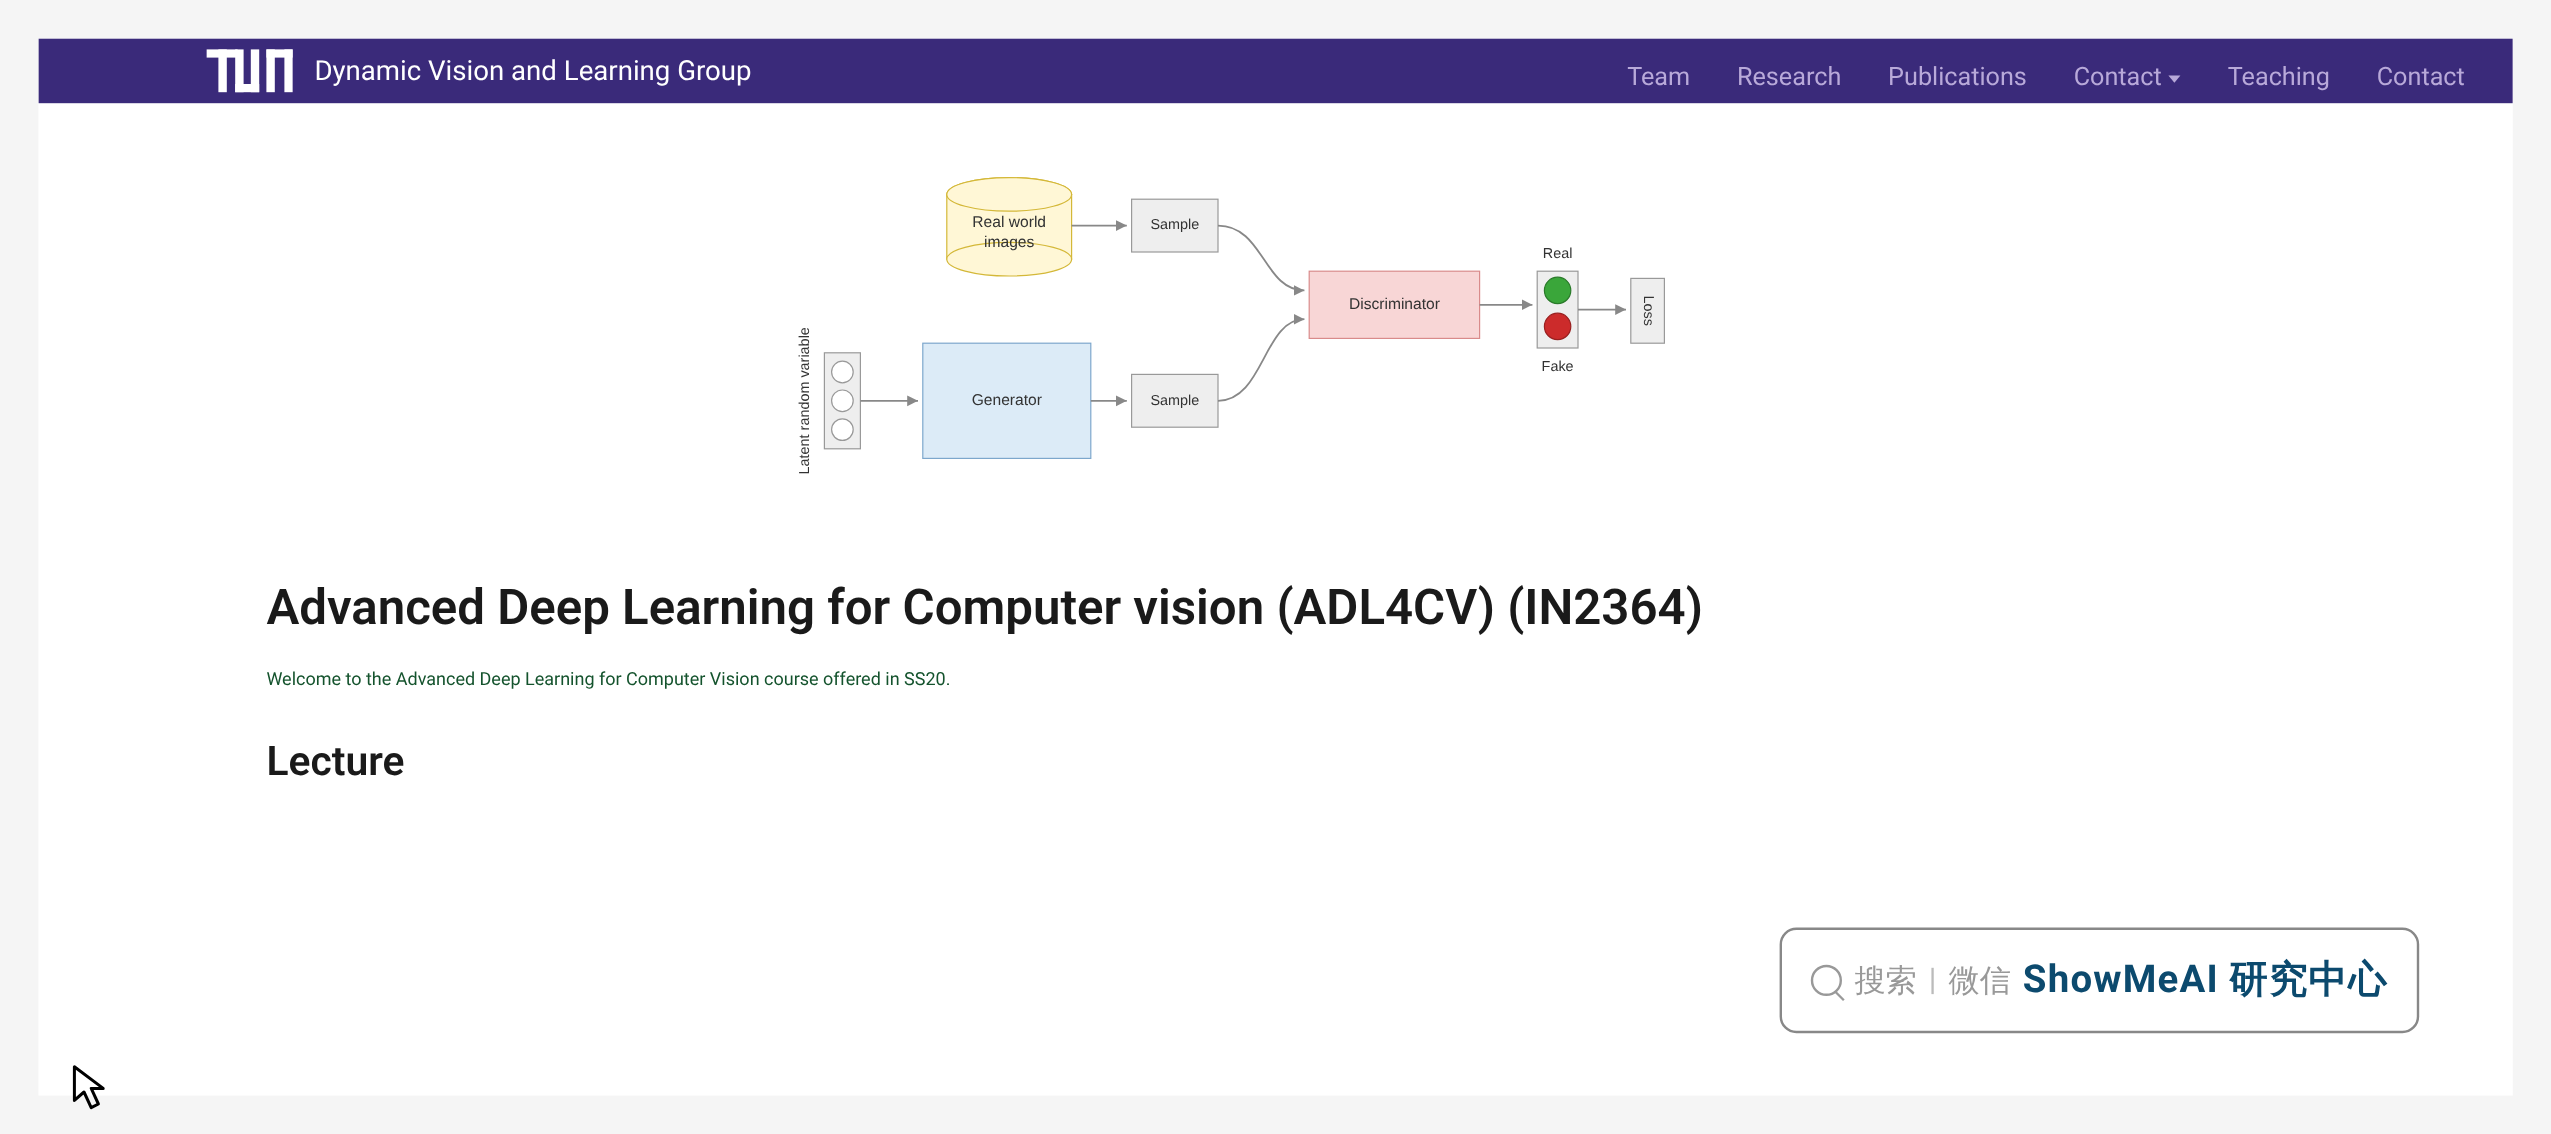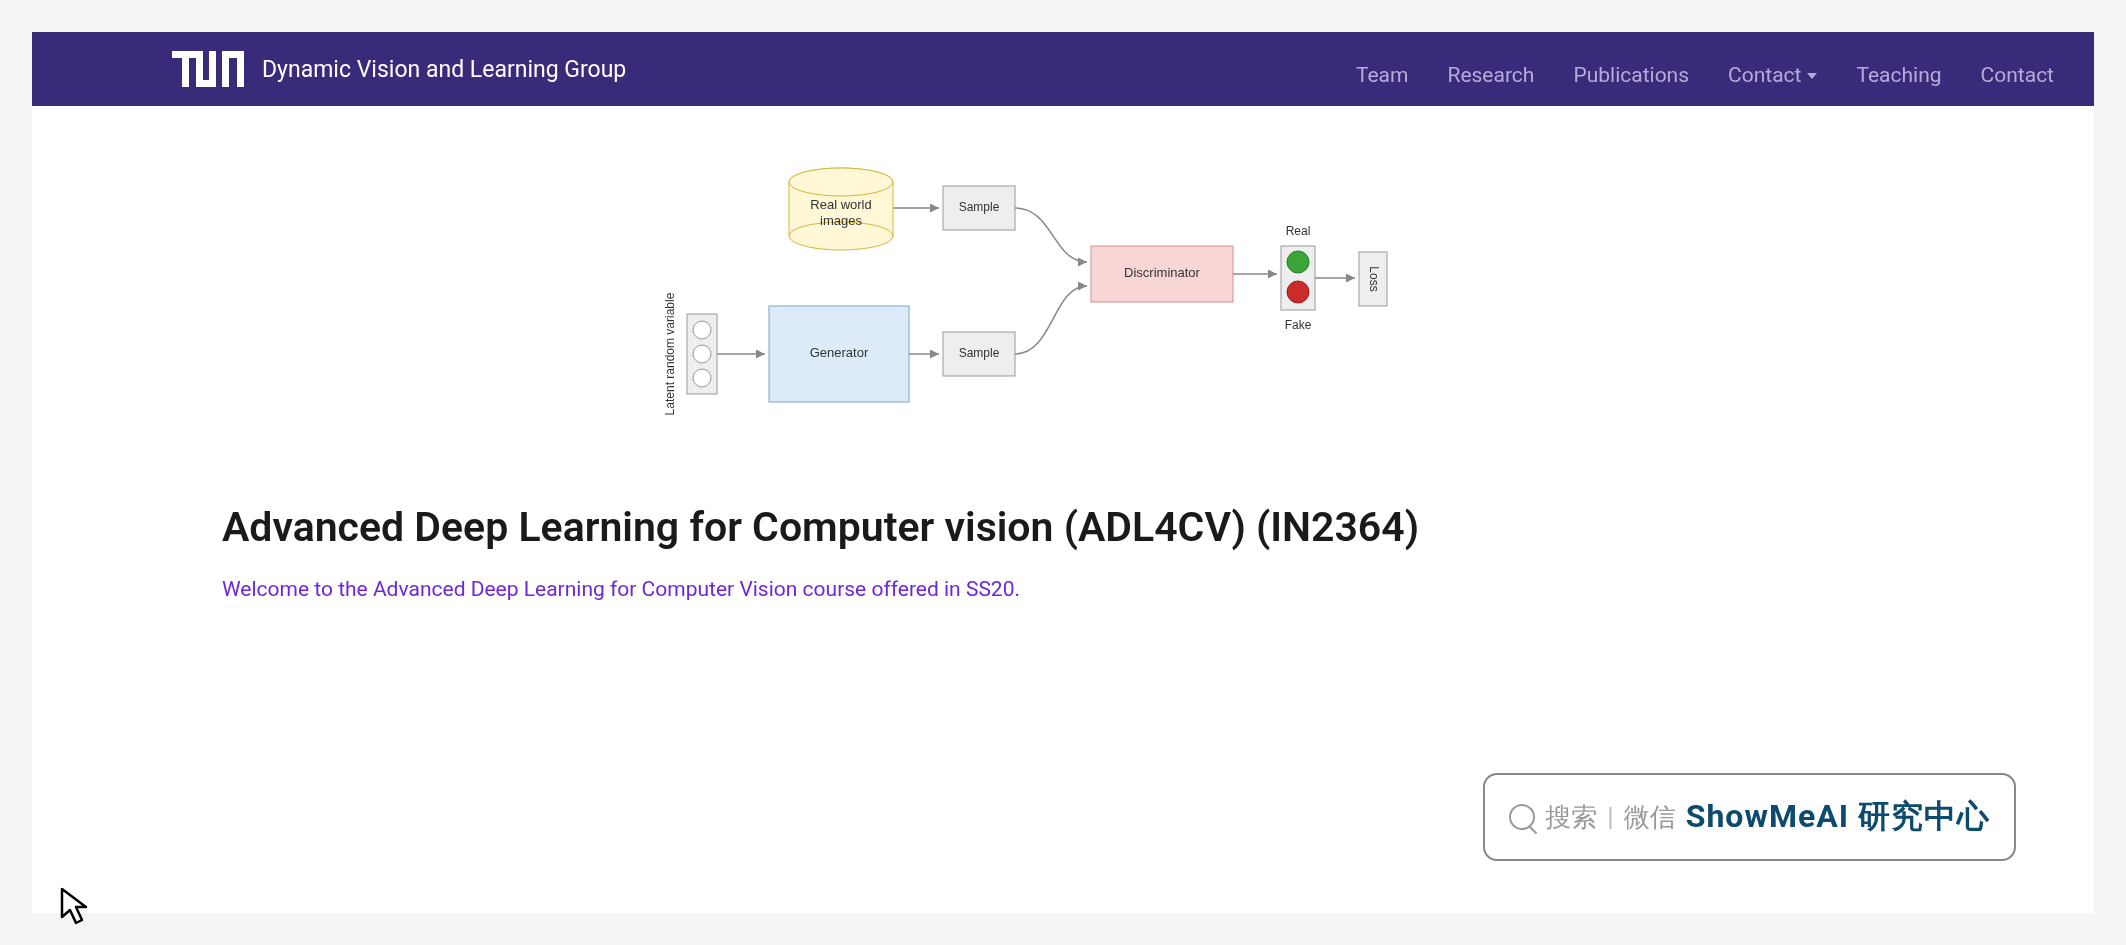--- a/index.html
+++ b/index.html
@@ -13,21 +13,21 @@
   }
   .page-wrap {
     background: #fff;
     margin: 32px;
     height: calc(100% - 64px);
     position: relative;
     overflow: hidden;
   }
   .navbar {
     background: #3a2a7a;
-    height: 74px;
+    height: 54px;
     display: flex;
     padding: 0 40px 0 140px;
     justify-content: space-between;
   }
   .navbar-left {
     display: flex;
     align-items: center;
     gap: 18px;
   }
   .logo {
@@ -71,22 +71,22 @@
     margin-bottom: 48px;
   }
   .title {
     font-size: 41px;
     font-weight: 600;
     color: #1a1a1a;
     line-height: 1.25;
     margin-bottom: 24px;
   }
   .subtitle {
-    font-size: 21px;
-    color: #6d28d9;
+    font-size: 15px;
+    color: #14532d;
     font-weight: 400;
     margin-bottom: 40px;
   }
   .section-heading {
     font-size: 34px;
     font-weight: 600;
     color: #1a1a1a;
   }
   .watermark-bar {
     position: absolute;
@@ -235,20 +235,21 @@
         <line x1="256" y1="200" x2="286" y2="200" class="arrow" marker-end="url(#arr)"></line>
         <path d="M362,54 C400,54 400,108 434,108" class="arrow" marker-end="url(#arr)"></path>
         <path d="M362,200 C400,200 400,132 434,132" class="arrow" marker-end="url(#arr)"></path>
         <line x1="580" y1="120" x2="624" y2="120" class="arrow" marker-end="url(#arr)"></line>
         <line x1="662" y1="124" x2="702" y2="124" class="arrow" marker-end="url(#arr)"></line>
       </svg>
     </div>
 
     <h1 class="title">Advanced Deep Learning for Computer vision (ADL4CV) (IN2364)</h1>
     <p class="subtitle">Welcome to the Advanced Deep Learning for Computer Vision course offered in SS20.</p>
+    <h2 class="section-heading">Lecture</h2>
   </div>
 
   <div class="watermark-bar">
     <span class="search-ic"></span>
     <span class="wm-text1">搜索</span>
     <span class="wm-divider">|</span>
     <span class="wm-text2">微信</span>
     <span class="wm-text3">ShowMeAI 研究中心</span>
   </div>
 

